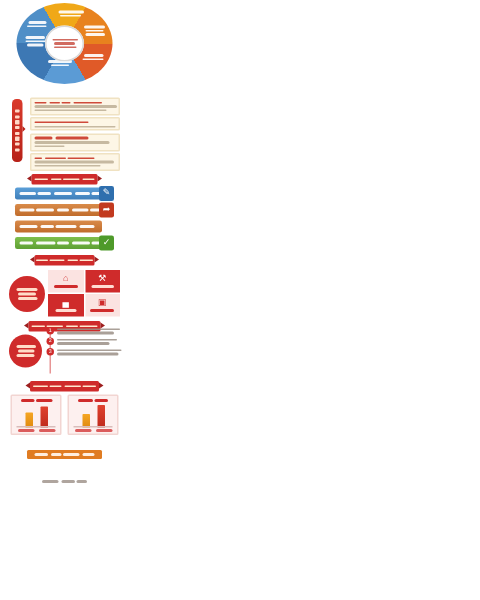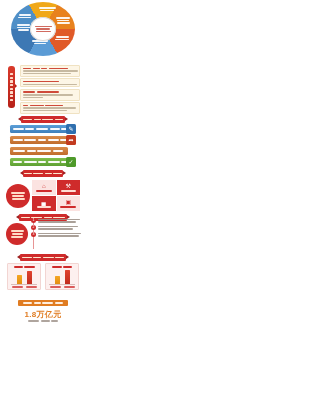--- a/index.html
+++ b/index.html
@@ -458,21 +458,20 @@
     </div>
   </div>
 
   <div class="sec-foot">
     <div class="foot-head">
       <i style="width:9px"></i>
         <i style="width:7px"></i>
         <i style="width:11px"></i>
         <i style="width:8px"></i>
     </div>
-    <div class="big-num">1.8万亿元</div>
     <div class="foot-sub">
       <i style="width:11px"></i>
         <i style="width:9px"></i>
         <i style="width:7px"></i>
     </div>
   </div>
 
 </div>
 
 </body></html>

